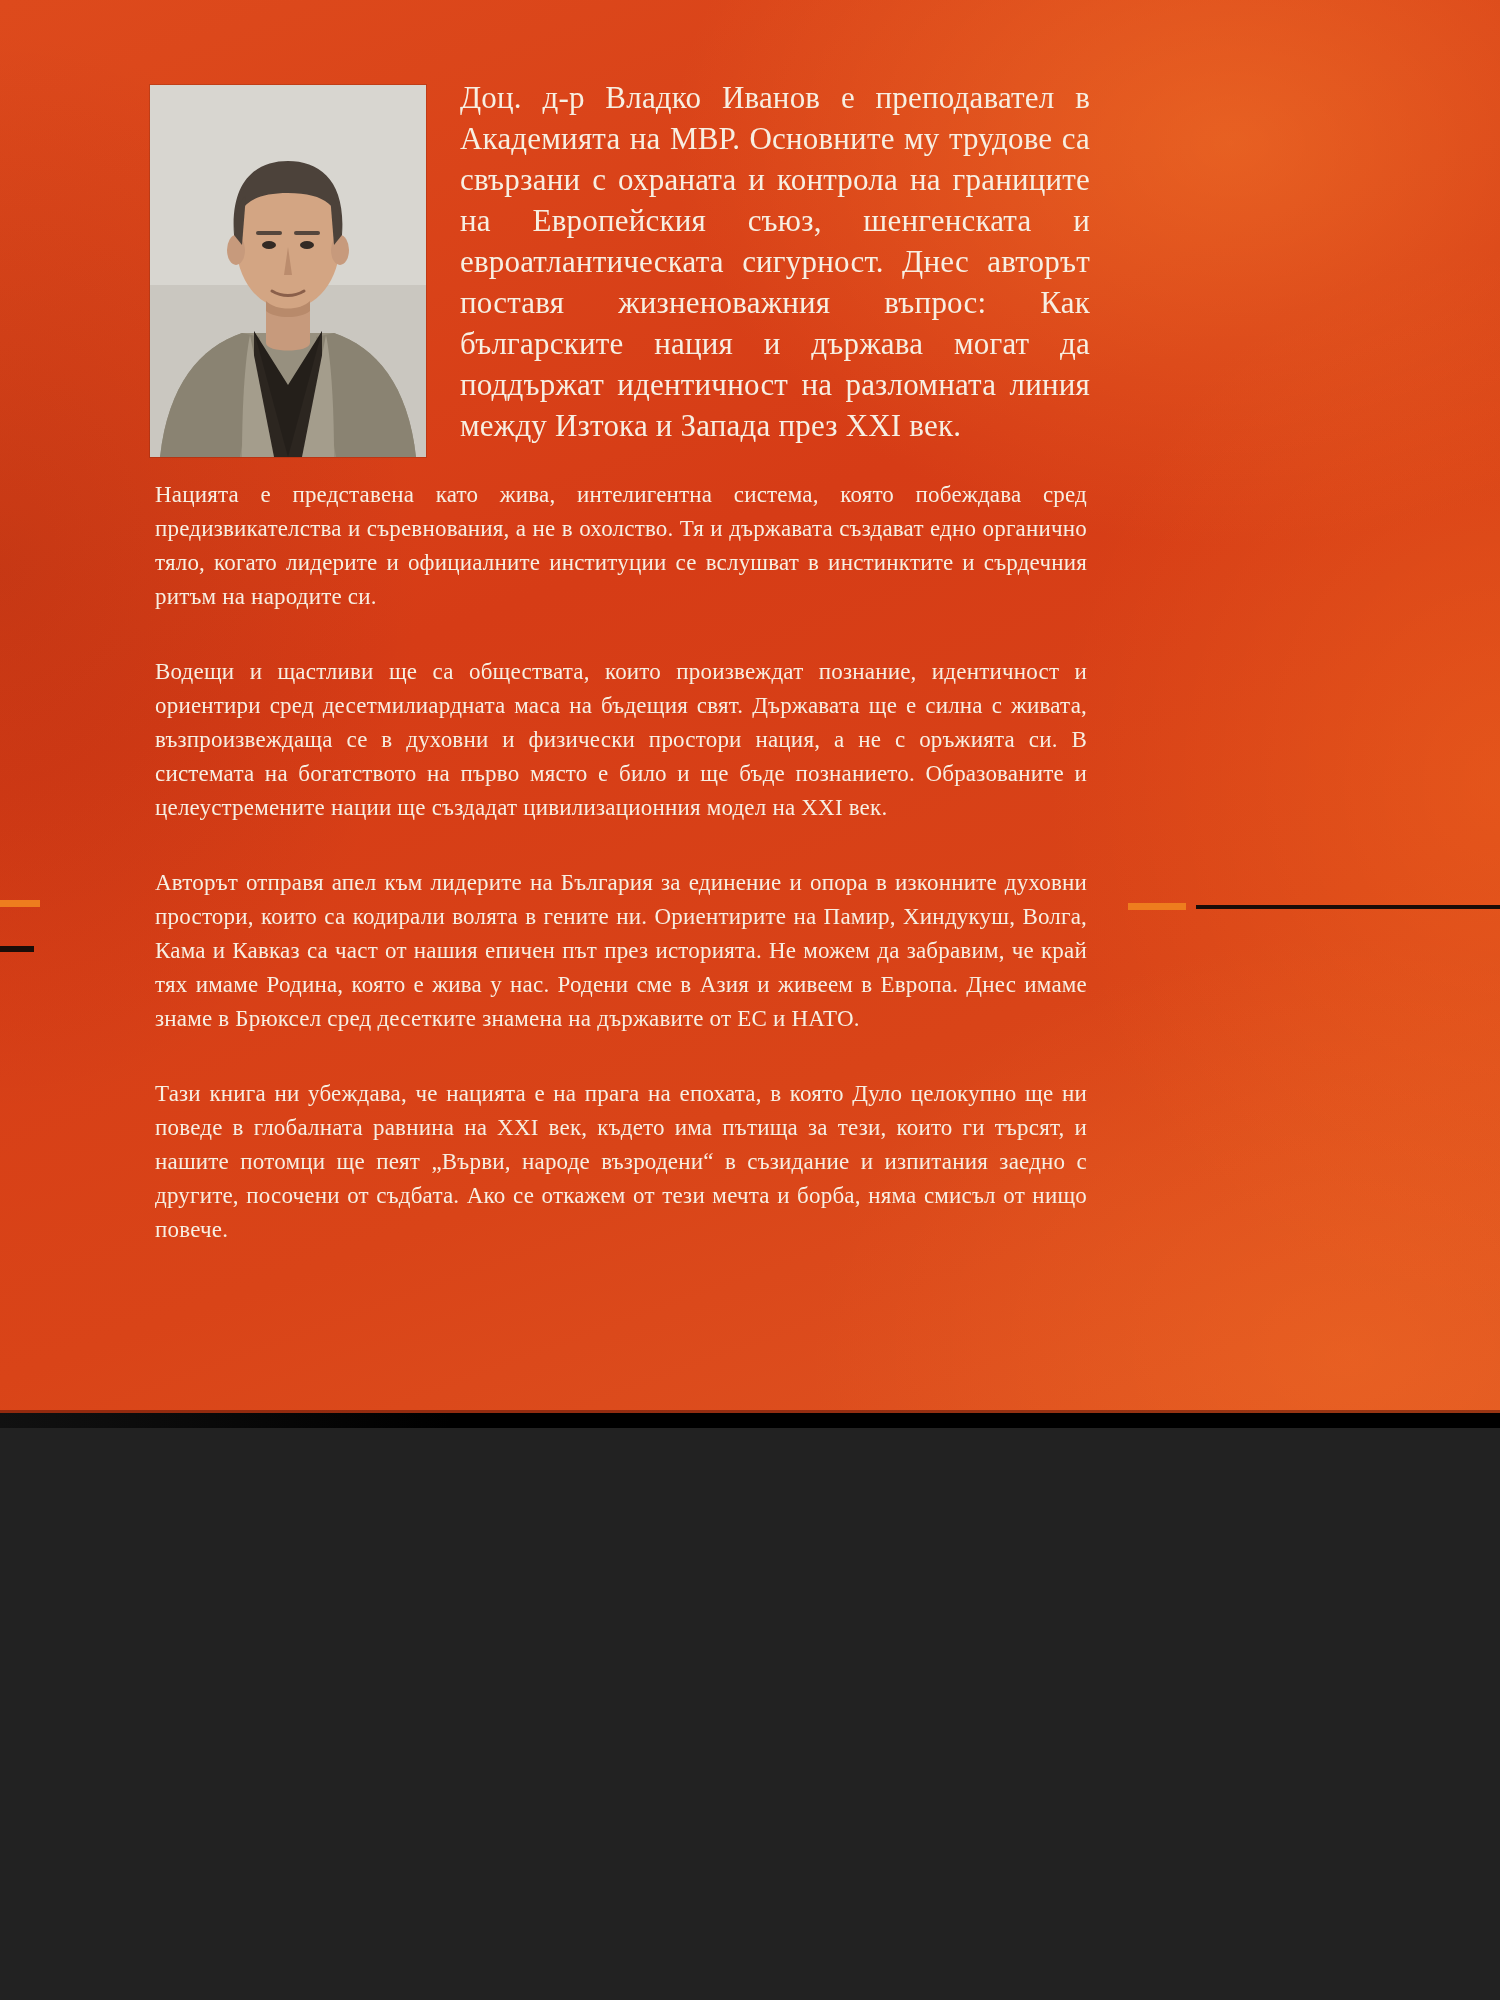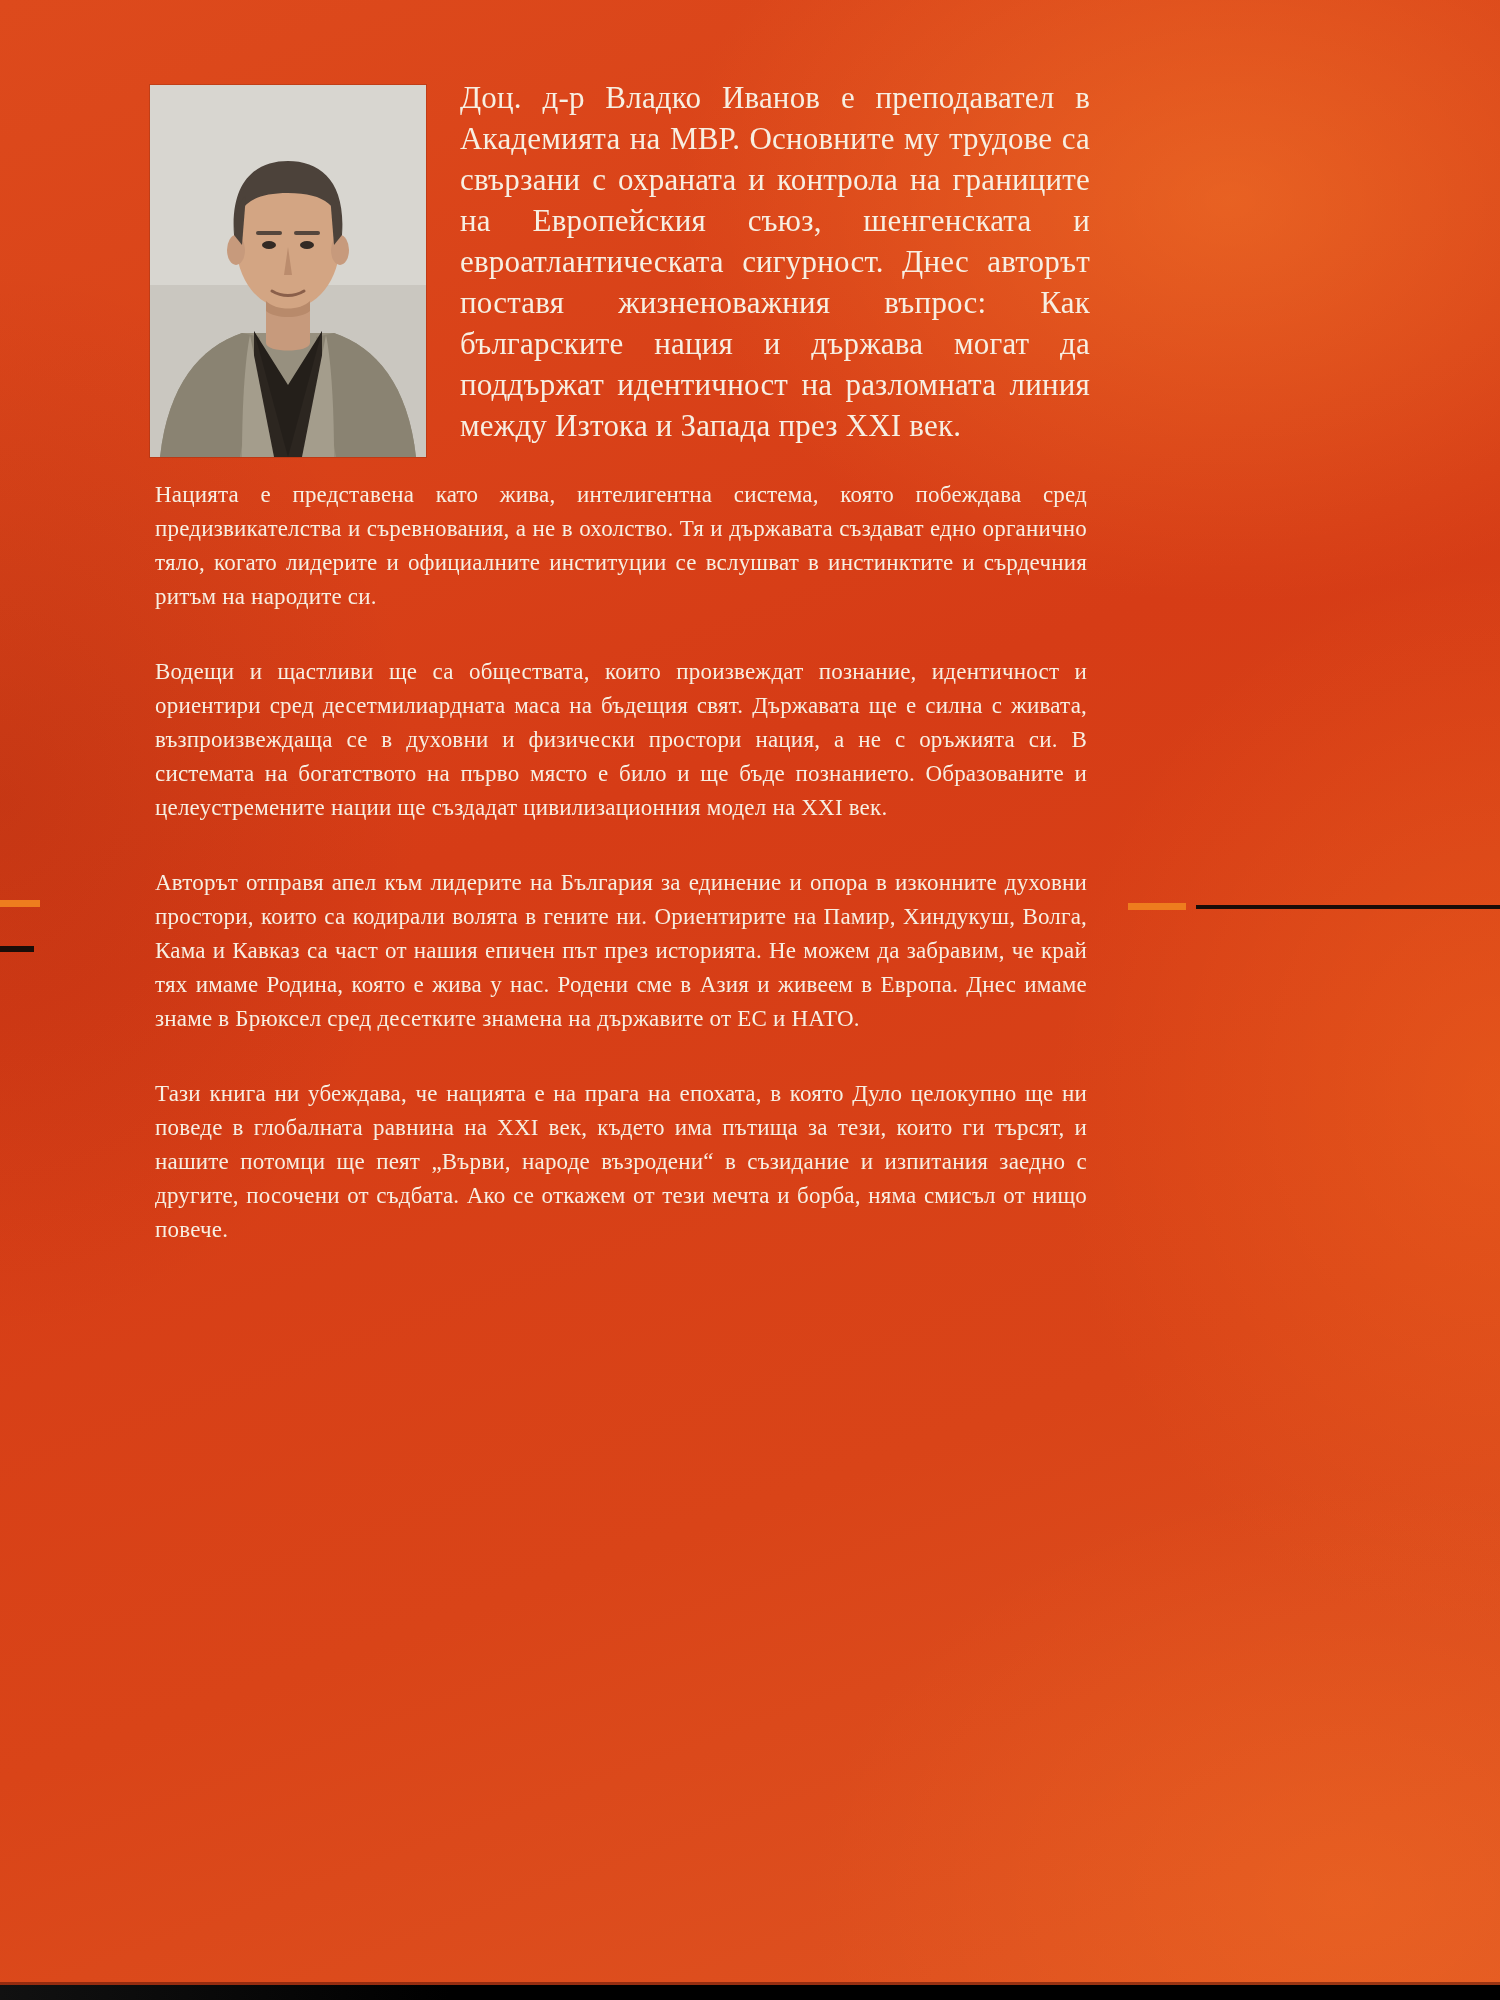--- a/index.html
+++ b/index.html
@@ -3,21 +3,21 @@
 <meta charset="utf-8">
 <style>
   html, body {
     margin: 0;
     padding: 0;
     background: #222;
   }
   .page {
     position: relative;
     width: 1500px;
-    height: 2000px;
+    height: 1428px;
     margin: 0 auto;
     overflow: hidden;
     background:
       radial-gradient(ellipse 900px 650px at 82% 10%, rgba(255,145,50,0.40), rgba(255,145,50,0) 62%),
       radial-gradient(ellipse 750px 900px at 100% 55%, rgba(255,125,35,0.30), rgba(255,125,35,0) 60%),
       radial-gradient(ellipse 900px 700px at 90% 95%, rgba(255,130,40,0.28), rgba(255,130,40,0) 60%),
       radial-gradient(ellipse 700px 900px at 0% 40%, rgba(120,20,5,0.18), rgba(120,20,5,0) 60%),
       linear-gradient(160deg, #dd4a1c 0%, #d63c16 40%, #d94418 70%, #e05522 100%);
     font-family: "Liberation Serif", "DejaVu Serif", serif;
     color: #f7efe2;

